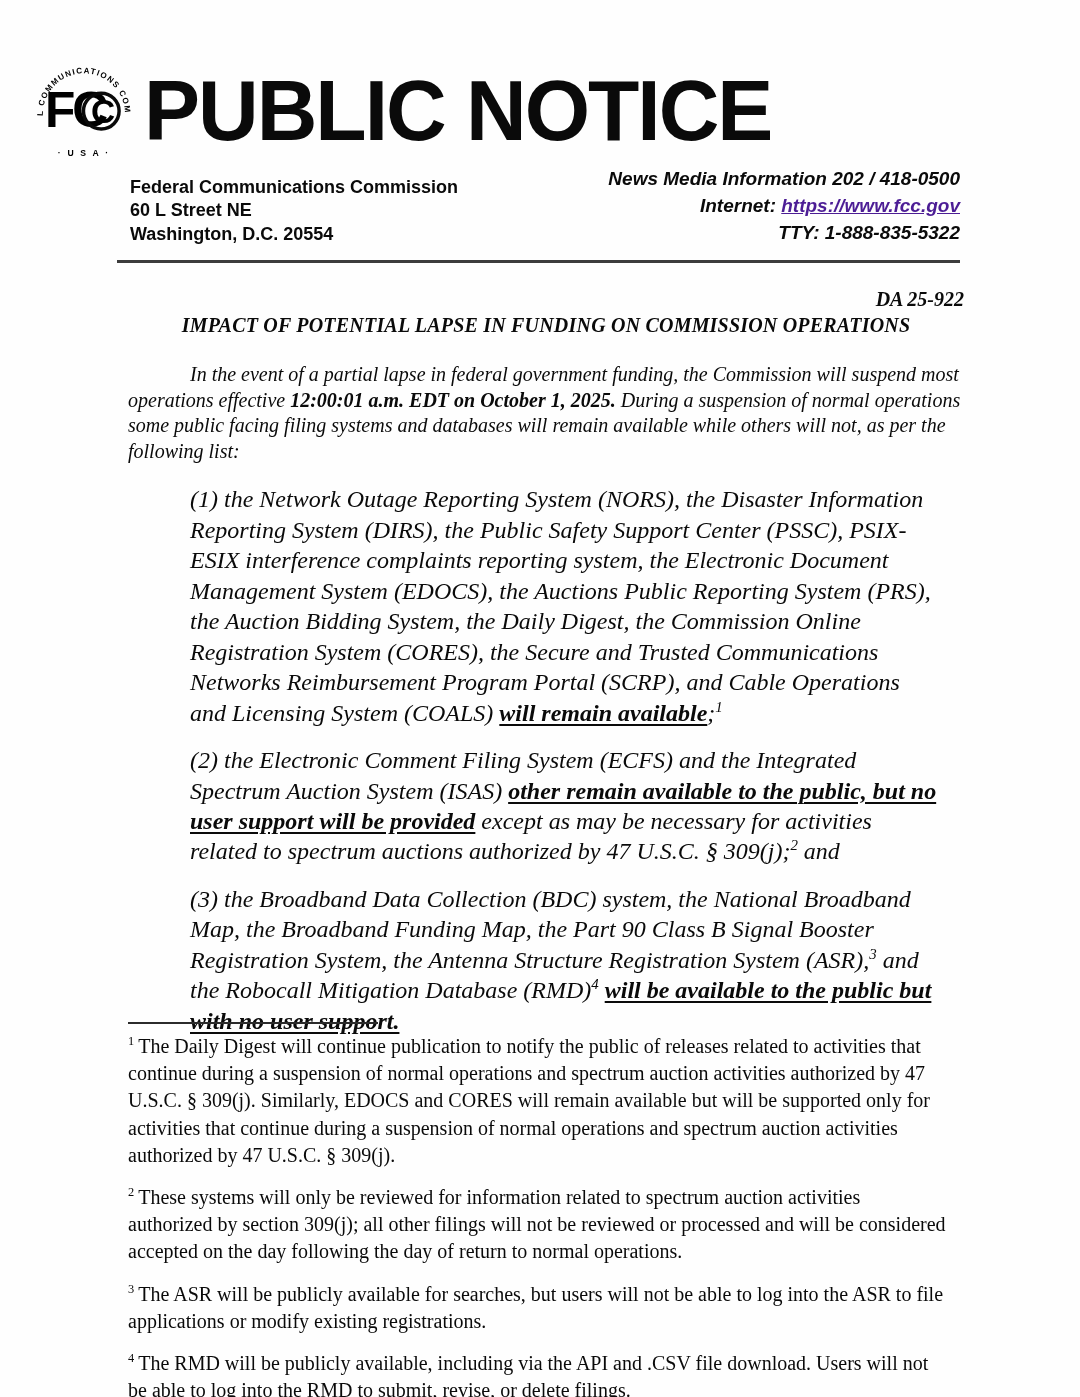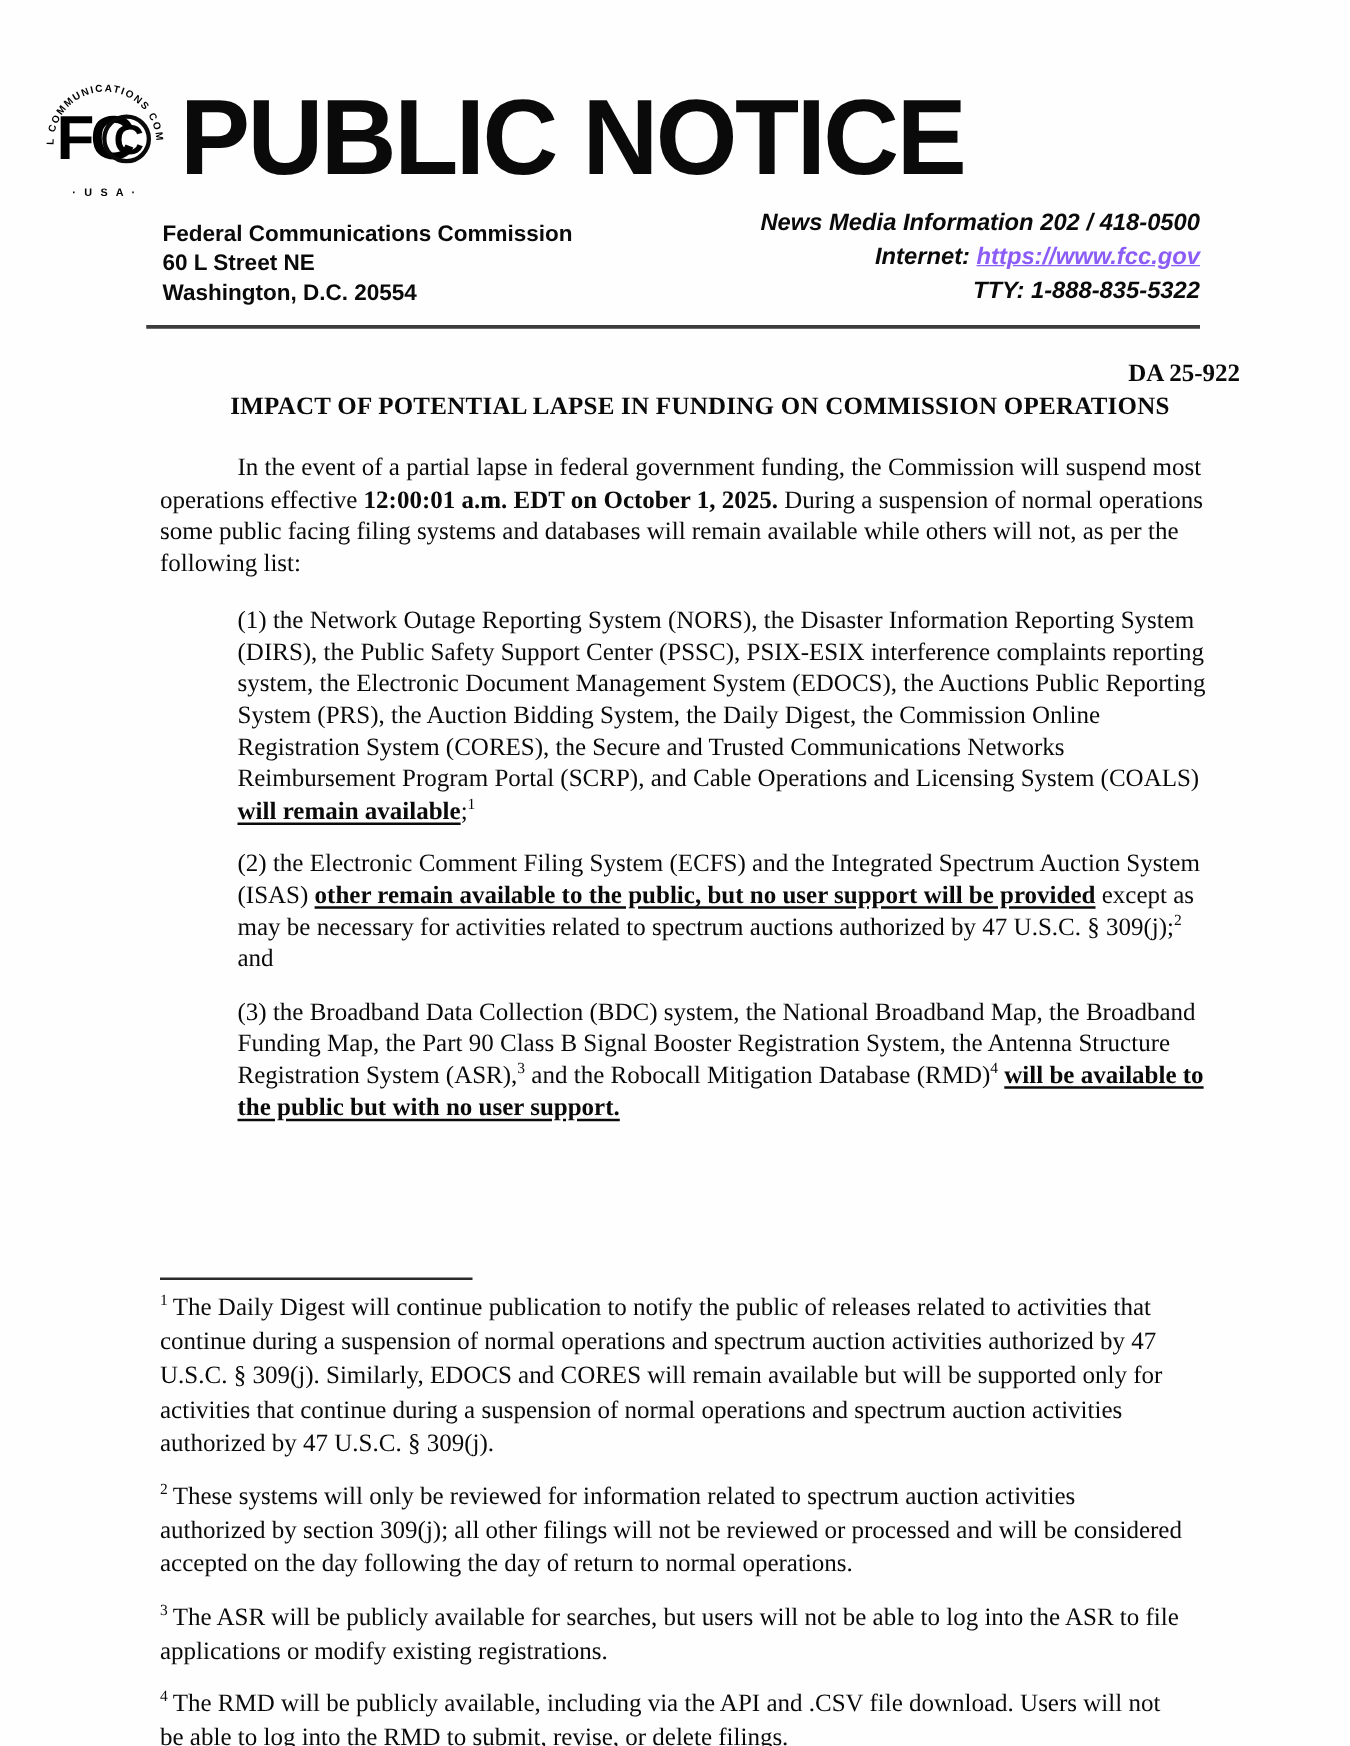--- a/index.html
+++ b/index.html
@@ -28,43 +28,43 @@
     transform:scaleY(1.02);
   }
   .header-info{
     display:flex;justify-content:space-between;align-items:flex-end;
     margin:2px 0 0 100px;
     font-family:"Liberation Sans", sans-serif;
     font-weight:bold;
   }
   .address{font-size:18px;line-height:1.32;}
   .contact{font-size:19px;line-height:1.42;text-align:right;font-style:italic;}
-  .contact a{color:#8b5cf6;text-decoration:underline;}
+  .contact a{color:#4c1d95;text-decoration:underline;}
   .rule{
     height:3px;background:#3c3c3c;border:none;
     margin:13px 120px 0 117px;
   }
   
-  .main{padding:0 88px 0 128px;}
+  .main{padding:0 116px 0 128px;font-style:italic;}
   .meta{
     text-align:right;font-weight:bold;font-size:20px;line-height:1.5;
     margin-top:21px;
   }
   .doc-title{
     text-align:center;font-weight:bold;font-size:20px;
     letter-spacing:0.2px;
   }
   .intro{
     font-size:20px;line-height:1.28;
     margin-top:25px;
     text-indent:62px;
     text-align:left;
   }
   .list-item{
-    font-size:20px;line-height:1.27;
+    font-size:24px;line-height:1.27;
     margin:17px 26px 0 62px;
   }
   sup{font-size:62%;line-height:0;vertical-align:super;}
   .u{text-decoration:underline;text-decoration-thickness:2px;text-underline-offset:3px;}
   .b{font-weight:bold;}
   
   .footnotes{
     position:absolute;left:128px;right:132px;top:1022px;
     font-size:20px;line-height:1.36;
   }

